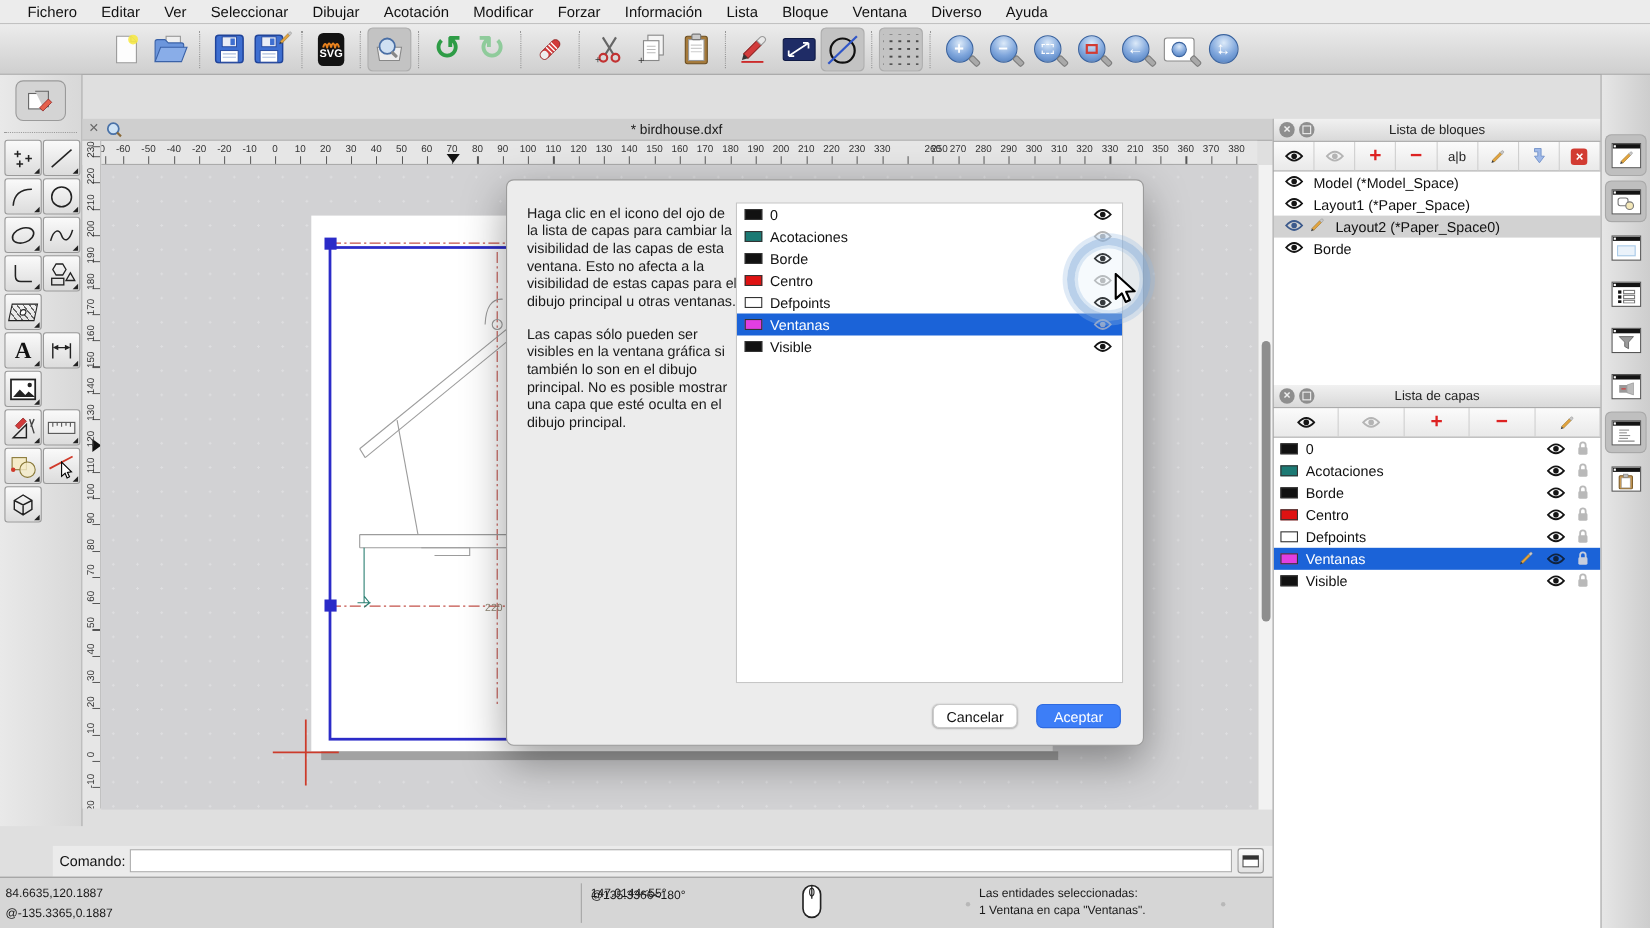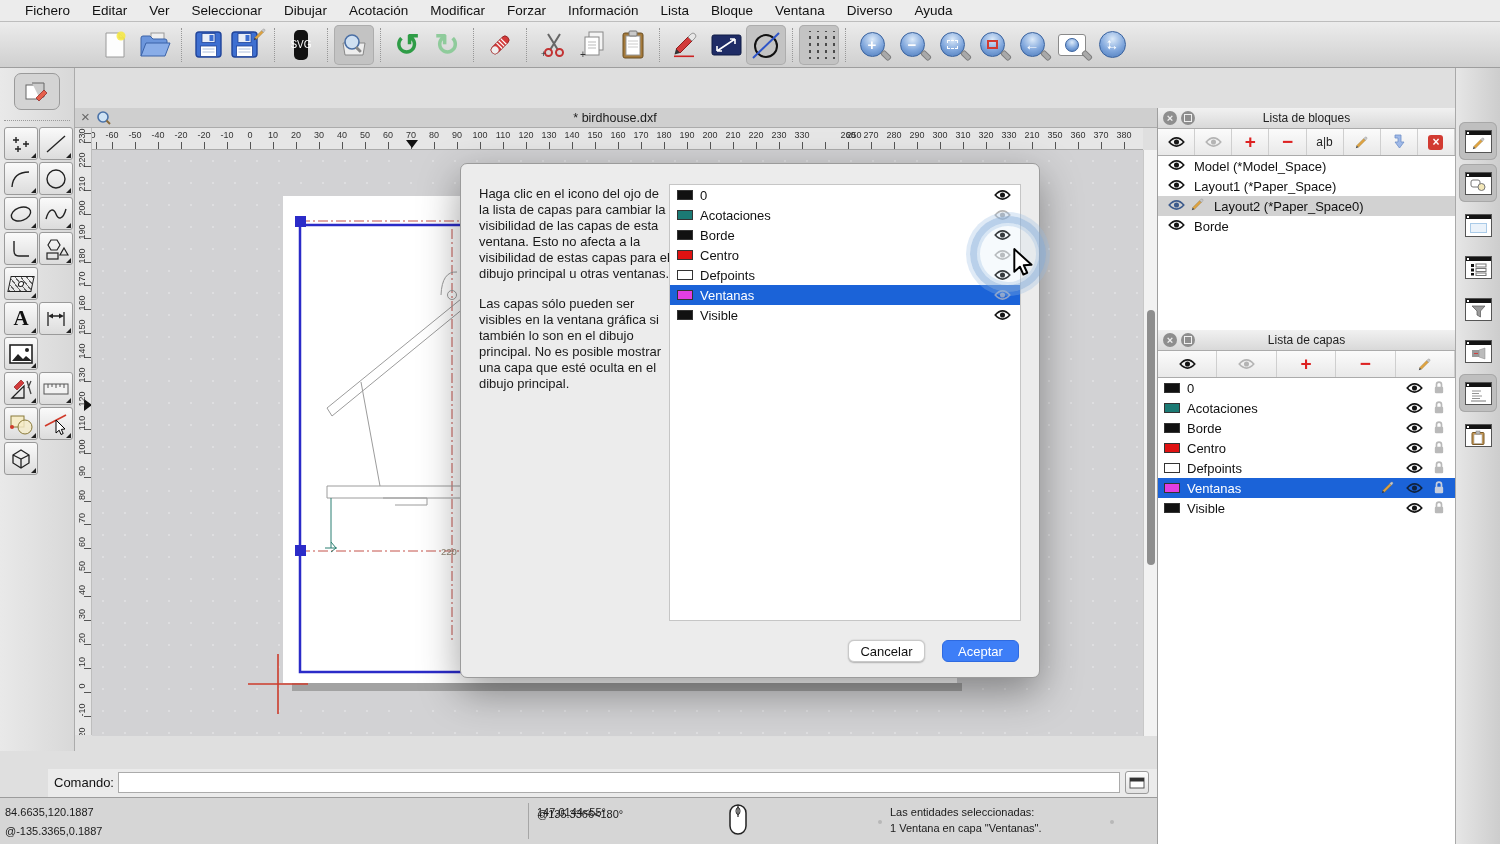--- a/index.html
+++ b/index.html
@@ -14,22 +14,22 @@
 
   
   #toolbar { position:absolute; left:0; top:22px; width:1500px; height:46px;
              background:linear-gradient(#ECECEC,#CFCFCF); border-bottom:1px solid #9E9E9E;
              display:flex; align-items:center; padding-left:95px; }
   .tbbtn { width:40px; height:40px; display:flex; align-items:center; justify-content:center; border-radius:5px; }
   .tbbtn.pressed { background:#C3C3C3; box-shadow:inset 0 0 0 1px #ADADAD; }
   .tbsep { height:34px; border-left:1px dotted #979797; margin:0 6px; }
   .tb-undo { font-size:30px; font-weight:bold; color:#2E9C46; line-height:30px; }
   .tb-redo { font-size:30px; font-weight:bold; color:#8FCB9B; line-height:30px; }
-  .ic-svgbox { width:14px; height:30px; background:#121212; border-radius:5px; color:#FFF;
-               font-size:10px; font-weight:normal; display:flex; align-items:center; justify-content:center; }
+  .ic-svgbox { width:24px; height:30px; background:#121212; border-radius:5px; color:#FFF;
+               font-size:10px; font-weight:bold; display:flex; flex-direction:column; align-items:center; justify-content:center; }
   .ic-grid { width:32px; height:28px; background-image:radial-gradient(#4A4A4A 1.3px, transparent 1.5px);
              background-size:8px 7px; background-position:3px 3px; }
   .ovl { position:relative; display:inline-block; width:34px; height:30px; }
   .ovl .base { position:absolute; left:0; top:1px; }
   .ovl .pen  { position:absolute; right:-2px; top:-3px; }
   .zball { width:25px; height:25px; border-radius:50%; position:relative; color:#FFF; font-weight:bold; font-size:15px;
            display:flex; align-items:center; justify-content:center;
            background:radial-gradient(circle at 50% 28%, #DCEAF9, #7FA6DC 55%, #4A78B8); border:1px solid #39629E; }
   .zball::after { content:""; position:absolute; right:-5px; bottom:-5px; width:4px; height:9px; background:#A9A9A9;
                   border:1px solid #7B7B7B; border-radius:2px; transform:rotate(-45deg); }
@@ -125,21 +125,21 @@
   .phf { position:absolute; left:23px; top:3px; width:14px; height:14px; border-radius:50%; background:#8E8E8E; }
   .phf::after { content:""; position:absolute; left:3px; top:3px; width:6px; height:6px; border:1.4px solid #EFEFEF; }
   .ptitle { display:block; text-align:center; font-size:12px; color:#222; padding-top:3px; }
   .ptools { display:flex; height:27px; background:linear-gradient(#FBFBFB,#E9E9E9); border-bottom:1px solid #ABABAB; }
   .ptool { flex:1; border-right:1px solid #CFCFCF; display:flex; align-items:center; justify-content:center; }
   .tred { color:#D22; font-size:19px; font-weight:bold; line-height:18px; }
   .tab-ab { font-size:12px; color:#222; }
   .tdel { width:15px; height:15px; background:#D23B32; border-radius:3px; color:#FFF; font-size:12px; font-weight:bold;
           text-align:center; line-height:15px; }
   .plist { background:#FFF; overflow:hidden; }
-  #block-list-rows { height:174px; }
+  #block-list-rows { height:194px; }
   #layer-list-rows { height:466px; }
   .brow { position:relative; height:20px; font-size:13px; color:#111; display:flex; align-items:center; }
   .brow.sel-gray { background:#D2D2D2; }
   .brow .beye { margin-left:10px; width:22px; }
   .brow .bpen { width:20px; }
   .brow .btxt { margin-left:4px; }
   .lrow { position:relative; height:20px; font-size:13px; color:#111; display:flex; align-items:center; }
   .lrow .sw { margin-left:6px; width:16px; height:10px; border:1px solid #333; }
   .lrow .ltxt { margin-left:7px; }
   .lrow .lpen { position:absolute; right:60px; top:2px; }

